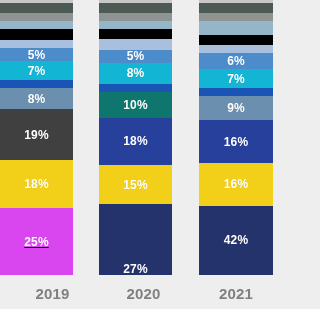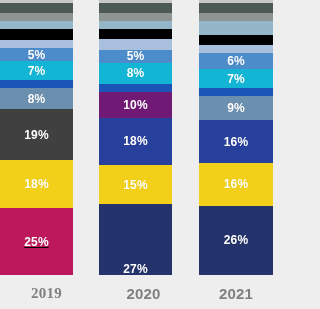--- a/index.html
+++ b/index.html
@@ -104,42 +104,42 @@
           <div class="seg" style="background: rgb(26, 85, 181); flex: 3 0 0px;"></div>
           <div class="seg" style="background: rgb(107, 143, 174); flex: 8 0 0px;">
             <span class="seg-label">8%</span>
           </div>
           <div class="seg" style="background: #404040; flex: 19 0 0px;">
             <span class="seg-label">19%</span>
           </div>
           <div class="seg" style="background: rgb(242, 208, 25); flex: 18 0 0px;">
             <span class="seg-label">18%</span>
           </div>
-          <div class="seg" style="background: #be185d; flex: 25 0 0px; text-decoration: underline;">
+          <div class="seg" style="background: #d946ef; flex: 25 0 0px; text-decoration: underline;">
             <span class="seg-label">25%</span>
           </div>
         </div>
     </div>
 
     <div class="bar-column" style="left:99px; width:73px;">
       <div class="bar-stack">
           <div class="seg" style="background: rgb(200, 200, 200); flex: 1 0 0px;"></div>
           <div class="seg" style="background: rgb(77, 89, 83); flex: 4 0 0px;"></div>
           <div class="seg" style="background: rgb(142, 148, 146); flex: 3 0 0px;"></div>
           <div class="seg" style="background: rgb(149, 181, 200); flex: 3 0 0px;"></div>
           <div class="seg" style="background: rgb(0, 0, 0); flex: 4 0 0px;"></div>
           <div class="seg" style="background: rgb(168, 192, 222); flex: 4 0 0px;"></div>
           <div class="seg" style="background: rgb(76, 140, 203); flex: 5 0 0px;">
             <span class="seg-label">5%</span>
           </div>
           <div class="seg" style="background: rgb(18, 181, 212); flex: 8 0 0px;">
             <span class="seg-label">8%</span>
           </div>
           <div class="seg" style="background: rgb(26, 85, 181); flex: 3 0 0px;"></div>
-          <div class="seg" style="background: #701a75; flex: 10 0 0px;">
+          <div class="seg" style="background: #0f766e; flex: 10 0 0px;">
             <span class="seg-label">10%</span>
           </div>
           <div class="seg" style="background: rgb(39, 64, 155); flex: 18 0 0px;">
             <span class="seg-label">18%</span>
           </div>
           <div class="seg" style="background: rgb(242, 208, 25); flex: 15 0 0px;">
             <span class="seg-label">15%</span>
           </div>
           <div class="seg" style="background: rgb(36, 51, 107); flex: 27 0 0px; align-items: flex-end;">
             <span class="seg-label">27%</span>
@@ -165,29 +165,29 @@
           <div class="seg" style="background: rgb(107, 143, 174); flex: 9 0 0px;">
             <span class="seg-label">9%</span>
           </div>
           <div class="seg" style="background: rgb(39, 64, 155); flex: 16 0 0px;">
             <span class="seg-label">16%</span>
           </div>
           <div class="seg" style="background: rgb(242, 208, 25); flex: 16 0 0px;">
             <span class="seg-label">16%</span>
           </div>
           <div class="seg" style="background: rgb(36, 51, 107); flex: 26 0 0px;">
-            <span class="seg-label">26%</span>
+            <span class="seg-label">42%</span>
           </div>
         </div>
     </div>
 
   </div>
 
   <div class="axis-labels">
-    <div class="axis-tick" style="left:10px; width:73px;font-family:Liberation Serif, serif;">
+    <div class="axis-tick" style="left:16px; width:73px;">
       <span class="axis-tick-text">2019</span>
     </div>
     <div class="axis-tick" style="left:107px; width:73px;">
       <span class="axis-tick-text">2020</span>
     </div>
     <div class="axis-tick" style="left:199px; width:74px;">
       <span class="axis-tick-text">2021</span>
     </div>
   </div>
 

